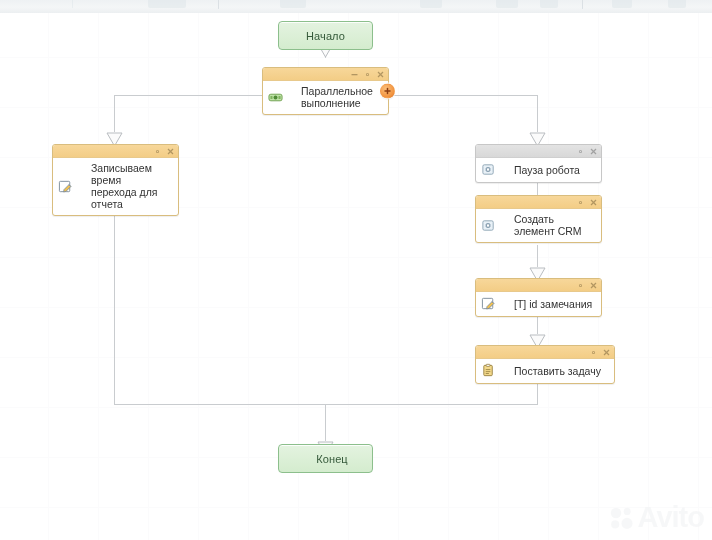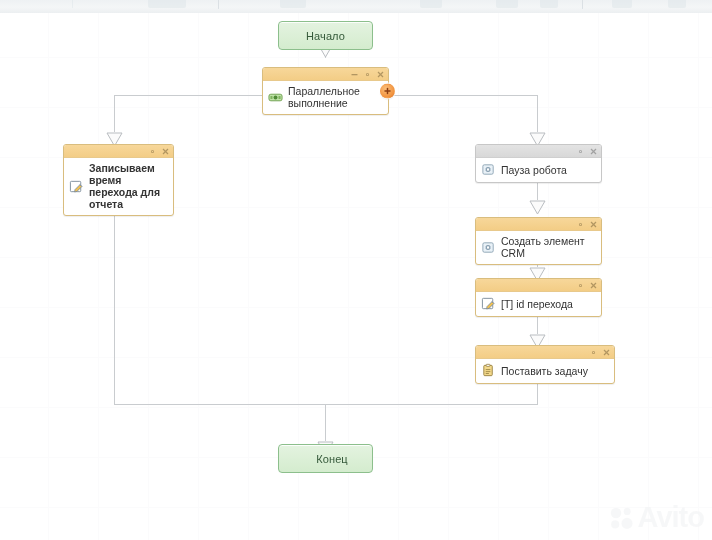--- a/index.html
+++ b/index.html
@@ -118,21 +118,21 @@
     align-items: center;
     justify-content: center;
     opacity: .62;
     line-height: 1;
   }
   .hdr-btn svg { display: block; }
 
   .node-body {
     display: flex;
     align-items: center;
-    gap: 5px;
+    gap: 18px;
     padding: 4px 6px 5px 5px;
     min-height: 20px;
     box-sizing: border-box;
   }
   .node-icon {
     flex: 0 0 auto;
     width: 15px; height: 15px;
     display: flex;
     align-items: center;
     justify-content: center;
@@ -274,21 +274,21 @@
 выполнение</span>
     </div>
     <span class="plus-btn">
       <svg width="9" height="9" viewBox="0 0 9 9" stroke="#8c3d10" stroke-width="1.5" stroke-linecap="round">
         <line x1="4.5" y1="2" x2="4.5" y2="7"></line>
           <line x1="2" y1="4.5" x2="7" y2="4.5"></line>
       </svg>
     </span>
   </div>
 
-  <div class="node" style="left:63px; top:144px; width:111px;font-weight:bold;">
+  <div class="node" style="left:52px; top:144px; width:127px;">
     <div class="node-head">
       <span class="hdr-btn">
         <svg width="9" height="9" viewBox="0 0 16 16" fill="#8a7346">
           <path d="M8 5.2A2.8 2.8 0 1 0 8 10.8 2.8 2.8 0 0 0 8 5.2zm0 1.4a1.4 1.4 0 1 1 0 2.8 1.4 1.4 0 0 1 0-2.8z"></path>
         </svg>
       </span>
       <span class="hdr-btn">
         <svg width="9" height="9" viewBox="0 0 9 9" stroke="#8a7346" stroke-width="1.25">
           <line x1="2" y1="2" x2="7" y2="7"></line>
             <line x1="7" y1="2" x2="2" y2="7"></line>
@@ -326,21 +326,21 @@
       <span class="node-icon">
         <svg width="15" height="15" viewBox="0 0 16 16">
           <rect x="2" y="3" width="11" height="10" rx="1.5" fill="#e9f1f7" stroke="#8fa5b5" stroke-width="1"></rect>
           <rect x="5.6" y="6.2" width="3.8" height="3.6" rx=".6" fill="#ffffff" stroke="#5c7b92" stroke-width="1"></rect>
         </svg>
       </span>
       <span class="node-label">Пауза робота</span>
     </div>
   </div>
 
-  <div class="node" style="left:475px; top:217px; width:127px;">
+  <div class="node" style="left:475px; top:195px; width:127px;">
     <div class="node-head">
       <span class="hdr-btn">
         <svg width="9" height="9" viewBox="0 0 16 16" fill="#8a7346">
           <path d="M8 5.2A2.8 2.8 0 1 0 8 10.8 2.8 2.8 0 0 0 8 5.2zm0 1.4a1.4 1.4 0 1 1 0 2.8 1.4 1.4 0 0 1 0-2.8z"></path>
         </svg>
       </span>
       <span class="hdr-btn">
         <svg width="9" height="9" viewBox="0 0 9 9" stroke="#8a7346" stroke-width="1.25">
           <line x1="2" y1="2" x2="7" y2="7"></line>
             <line x1="7" y1="2" x2="2" y2="7"></line>
@@ -373,21 +373,21 @@
       </span>
     </div>
     <div class="node-body">
       <span class="node-icon">
         <svg width="15" height="15" viewBox="0 0 16 16">
           <rect x="1.5" y="2.5" width="11" height="11" rx="1" fill="#ffffff" stroke="#7d8d9c" stroke-width="1"></rect>
           <path d="M6.5 11.2l5.2-5.2 2 2-5.2 5.2-2.6.6z" fill="#f2c14e" stroke="#7d8d9c" stroke-width=".9" stroke-linejoin="round"></path>
           <path d="M11.7 6l2 2" stroke="#7d8d9c" stroke-width=".9"></path>
         </svg>
       </span>
-      <span class="node-label">[T] id перехода</span>
+      <span class="node-label">[T] id замечания</span>
     </div>
   </div>
 
   <div class="node" style="left:475px; top:345px; width:140px;">
     <div class="node-head">
       <span class="hdr-btn">
         <svg width="9" height="9" viewBox="0 0 16 16" fill="#8a7346">
           <path d="M8 5.2A2.8 2.8 0 1 0 8 10.8 2.8 2.8 0 0 0 8 5.2zm0 1.4a1.4 1.4 0 1 1 0 2.8 1.4 1.4 0 0 1 0-2.8z"></path>
         </svg>
       </span>

